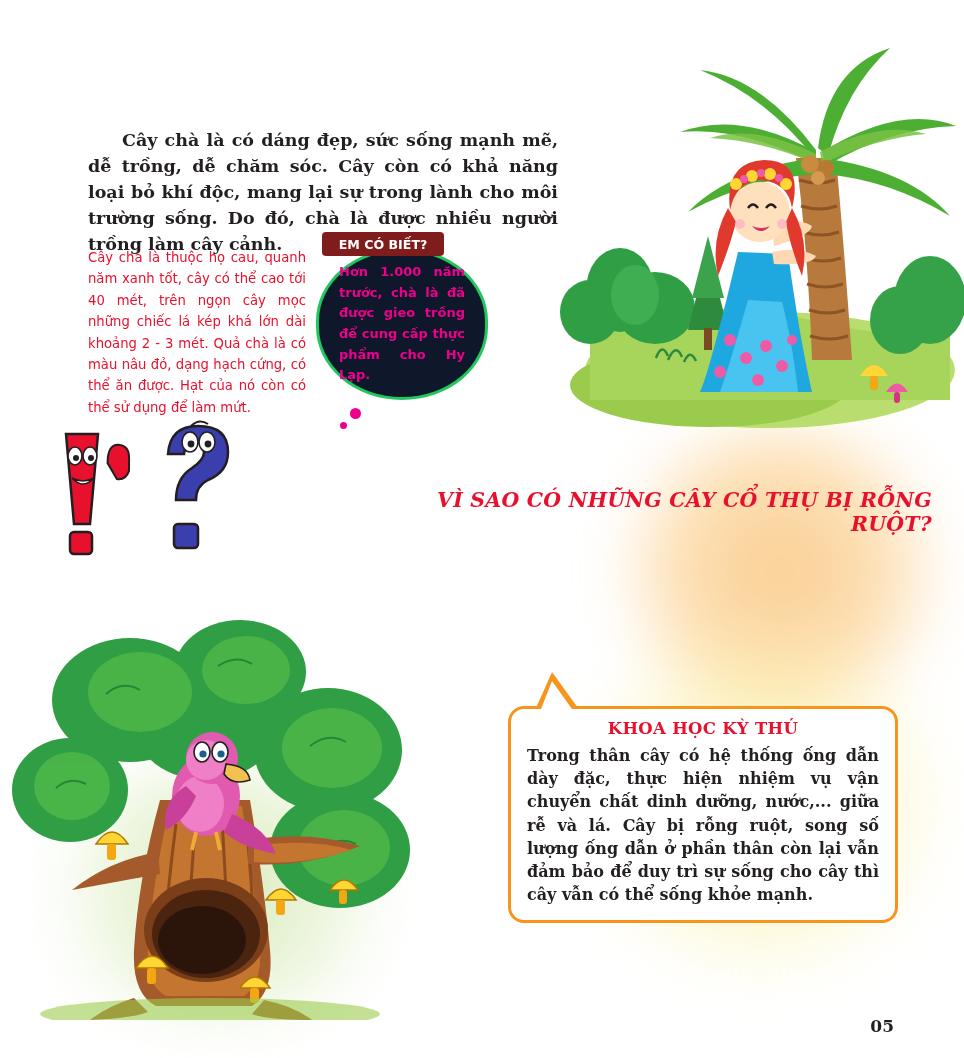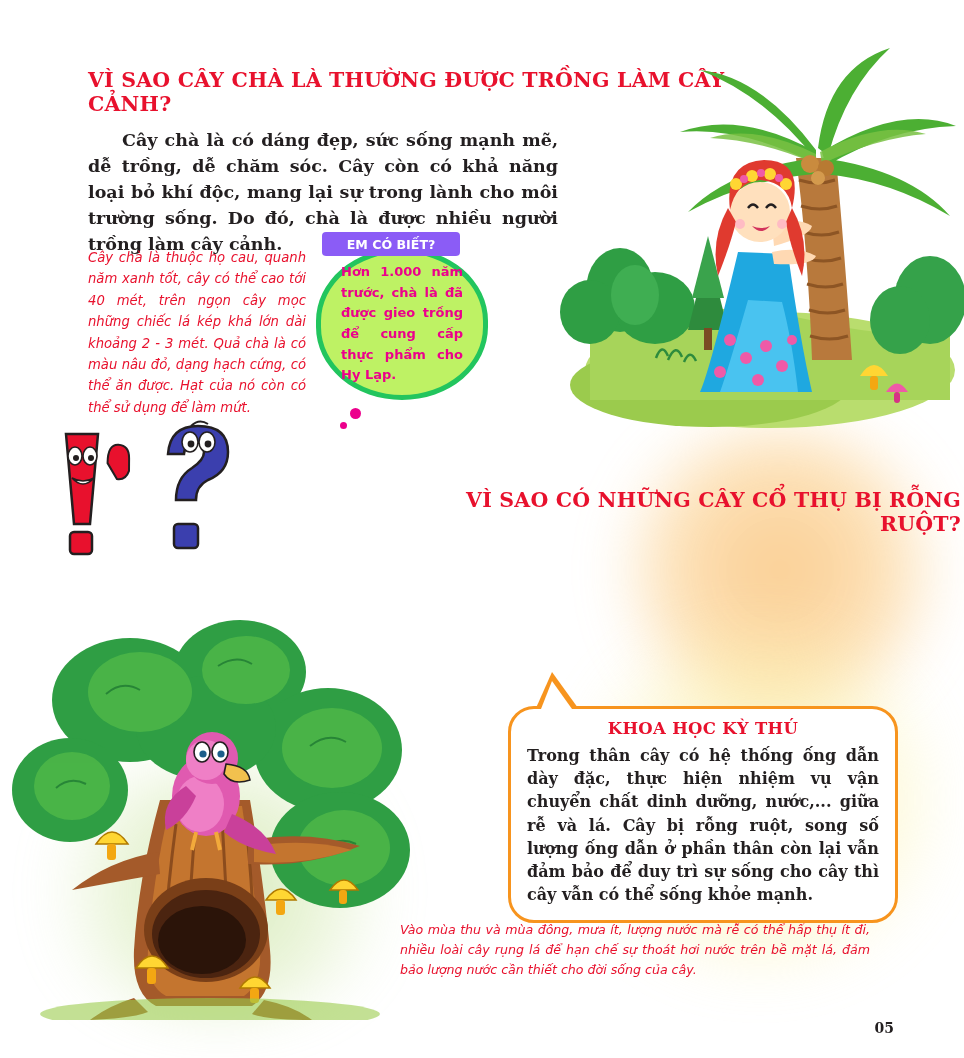--- a/index.html
+++ b/index.html
@@ -21,75 +21,74 @@
   
   h1.section-title{
     font-family:"DejaVu Serif", serif;
     font-weight:bold;
     color:#e8112d;
     font-size:20.5px;
     letter-spacing:.2px;
     margin:0;
   }
   #title1{position:absolute;left:88px;top:68px;width:660px;}
-  #title2{position:absolute;left:421px;top:488px;width:540px;text-align:right;}
+  #title2{position:absolute;left:392px;top:488px;width:540px;text-align:right;font-style:italic;}
 
   
   .body-text{
     font-family:"DejaVu Serif", serif;
     color:#231f20;
     font-size:17.5px;
     line-height:1.48;
     font-weight:bold;
     text-align:justify;
   }
   #para1{position:absolute;left:88px;top:122px;width:470px;text-indent:34px;margin-top:6px;}
   #para2{position:absolute;left:400px;top:538px;width:480px;text-indent:34px;}
 
   
   .side-text{
     color:#e8112d;
     font-size:13.2px;
     line-height:1.62;
     text-align:justify;
-    font-style:italic;
   }
   #side1{position:absolute;left:88px;top:247px;width:218px;}
   #side2{position:absolute;left:400px;top:920px;width:470px;font-size:12.6px;line-height:1.6;}
 
   
   #didyouknow{position:absolute;left:316px;top:232px;width:176px;height:178px;}
   #didyouknow .tag{
-    position:absolute;left:6px;top:0;width:138px;height:24px;
-    background:#8b5cf6;border-radius:4px;
+    position:absolute;left:6px;top:0;width:122px;height:24px;
+    background:#7f1d1d;border-radius:4px;
     color:#ffffff;font-weight:bold;font-size:12.6px;
     display:flex;align-items:center;justify-content:center;
     z-index:3;
   }
   #didyouknow .bubble{
     position:absolute;left:0;top:16px;width:172px;height:152px;
-    border:5px solid #22c55e;border-radius:50%/48%;
-    background:#bef264;
+    border:3px solid #22c55e;border-radius:50%/48%;
+    background:#0f172a;
     box-sizing:border-box;
     display:flex;align-items:center;justify-content:center;
     z-index:2;
   }
   #didyouknow .bubble p{
     margin:0;padding:0 20px;
     color:#ec008c;font-weight:bold;font-size:13px;line-height:1.58;
     text-align:justify;
   }
   #didyouknow .dot{position:absolute;background:#ec008c;border-radius:50%;z-index:2;}
   #didyouknow .dot.d1{width:11px;height:11px;left:34px;top:176px;}
   #didyouknow .dot.d2{width:7px;height:7px;left:24px;top:190px;}
 
   
   #funfact{position:absolute;left:508px;top:706px;width:390px;}
   #funfact .box{
-    border:3px solid #f7941e;border-radius:26px;background:#ffffff;
+    border:3px solid #f7941e;border-radius:16px;background:#ffffff;
     padding:10px 16px 14px 16px;box-sizing:border-box;position:relative;z-index:2;
   }
   #funfact .fftitle{
     font-family:"DejaVu Serif", serif;
     color:#e8112d;font-weight:bold;font-size:16.5px;
     text-align:center;margin:0 0 6px 0;letter-spacing:.3px;
   }
   #funfact .ffbody{
     font-family:"DejaVu Serif", serif;
     color:#231f20;font-weight:bold;font-size:16px;line-height:1.45;text-align:justify;
@@ -101,39 +100,38 @@
   }
   #funfact .tail-in{
     position:absolute;left:33px;top:-25px;width:0;height:0;z-index:3;
     border-left:11px solid transparent;border-right:20px solid transparent;
     border-bottom:28px solid #ffffff;
   }
 
   
   #pagenum{
     position:absolute;right:70px;bottom:22px;
-    font-family:"DejaVu Serif", serif;font-weight:bold;font-size:14px;color:#231f20;
+    font-family:"DejaVu Serif", serif;font-weight:bold;font-size:17px;color:#231f20;
   }
 
   
   .illus{position:absolute;}
   #illus-palm{left:560px;top:40px;width:404px;height:400px;}
   #illus-tree{left:10px;top:600px;width:420px;height:420px;}
   #illus-marks{left:40px;top:420px;width:250px;height:150px;}
 </style>
 </head>
 <body>
 
 <div class="page">
 
   <div class="wash orange" style="left:600px;top:420px;width:360px;height:300px;"></div>
   <div class="wash yellow" style="left:560px;top:620px;width:400px;height:360px;opacity:.38;"></div>
   <div class="wash green" style="left:30px;top:760px;width:380px;height:260px;opacity:.35;"></div>
 
-  <h1 class="section-title" id="title1">VÌ SAO CÂY CHÀ LÀ THƯỜNG ĐƯỢC TRỒNG LÀM CÂY CẢNH?</h1>
 
   <div class="body-text" id="para1">Cây chà là có dáng đẹp, sức sống mạnh mẽ, dễ trồng, dễ chăm sóc. Cây còn có khả năng loại bỏ khí độc, mang lại sự trong lành cho môi trường sống. Do đó, chà là được nhiều người trồng làm cây cảnh.</div>
 
   <div class="side-text" id="side1">Cây chà là thuộc họ cau, quanh năm xanh tốt, cây có thể cao tới 40 mét, trên ngọn cây mọc những chiếc lá kép khá lớn dài khoảng 2 - 3 mét. Quả chà là có màu nâu đỏ, dạng hạch cứng, có thể ăn được. Hạt của nó còn có thể sử dụng để làm mứt.</div>
 
   <div id="didyouknow">
     <div class="tag">EM CÓ BIẾT?</div>
     <div class="bubble">
       <p>Hơn 1.000 năm trước, chà là đã được gieo trồng để cung cấp thực phẩm cho Hy Lạp.</p>
     </div>
@@ -284,21 +282,20 @@
 
   <div id="funfact">
     <div class="tail"></div>
     <div class="tail-in"></div>
     <div class="box">
       <div class="fftitle">KHOA HỌC KỲ THÚ</div>
       <div class="ffbody">Trong thân cây có hệ thống ống dẫn dày đặc, thực hiện nhiệm vụ vận chuyển chất dinh dưỡng, nước,... giữa rễ và lá. Cây bị rỗng ruột, song số lượng ống dẫn ở phần thân còn lại vẫn đảm bảo để duy trì sự sống cho cây thì cây vẫn có thể sống khỏe mạnh.</div>
     </div>
   </div>
 
-  <div class="side-text" id="side2">Vào mùa thu và mùa đông, mưa ít, lượng nước mà rễ có thể hấp thụ ít đi, nhiều loài cây rụng lá để hạn chế sự thoát hơi nước trên bề mặt lá, đảm bảo lượng nước cần thiết cho đời sống của cây.</div>
 
   <div class="illus" id="illus-tree">
     <svg width="420" height="420" viewBox="0 0 420 420">
 
       <g fill="#2f9e44">
         <ellipse cx="120" cy="100" rx="78" ry="62"></ellipse>
         <ellipse cx="230" cy="72" rx="66" ry="52"></ellipse>
         <ellipse cx="318" cy="150" rx="74" ry="62"></ellipse>
         <ellipse cx="60" cy="190" rx="58" ry="52"></ellipse>
         <ellipse cx="330" cy="250" rx="70" ry="58"></ellipse>

